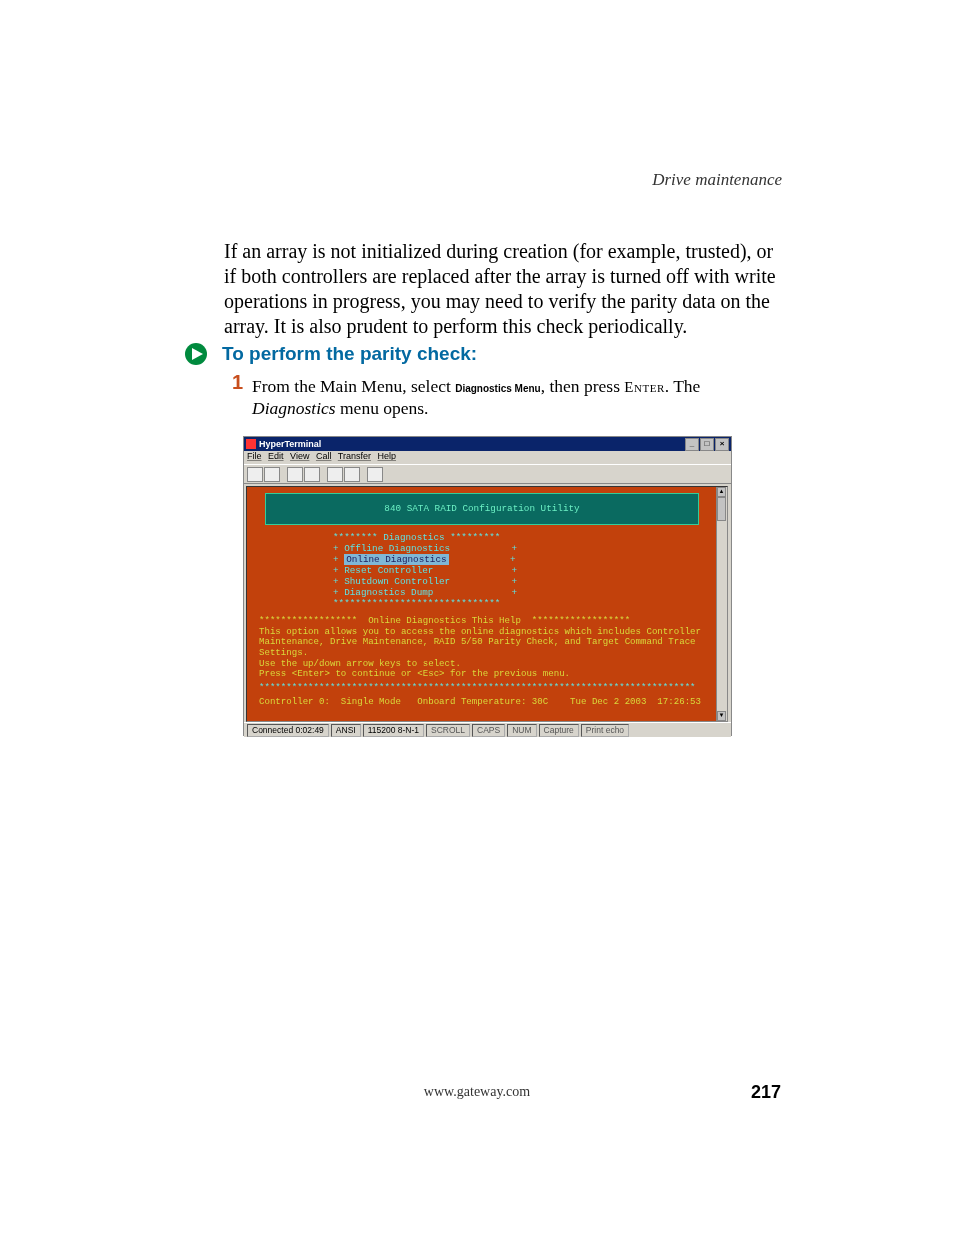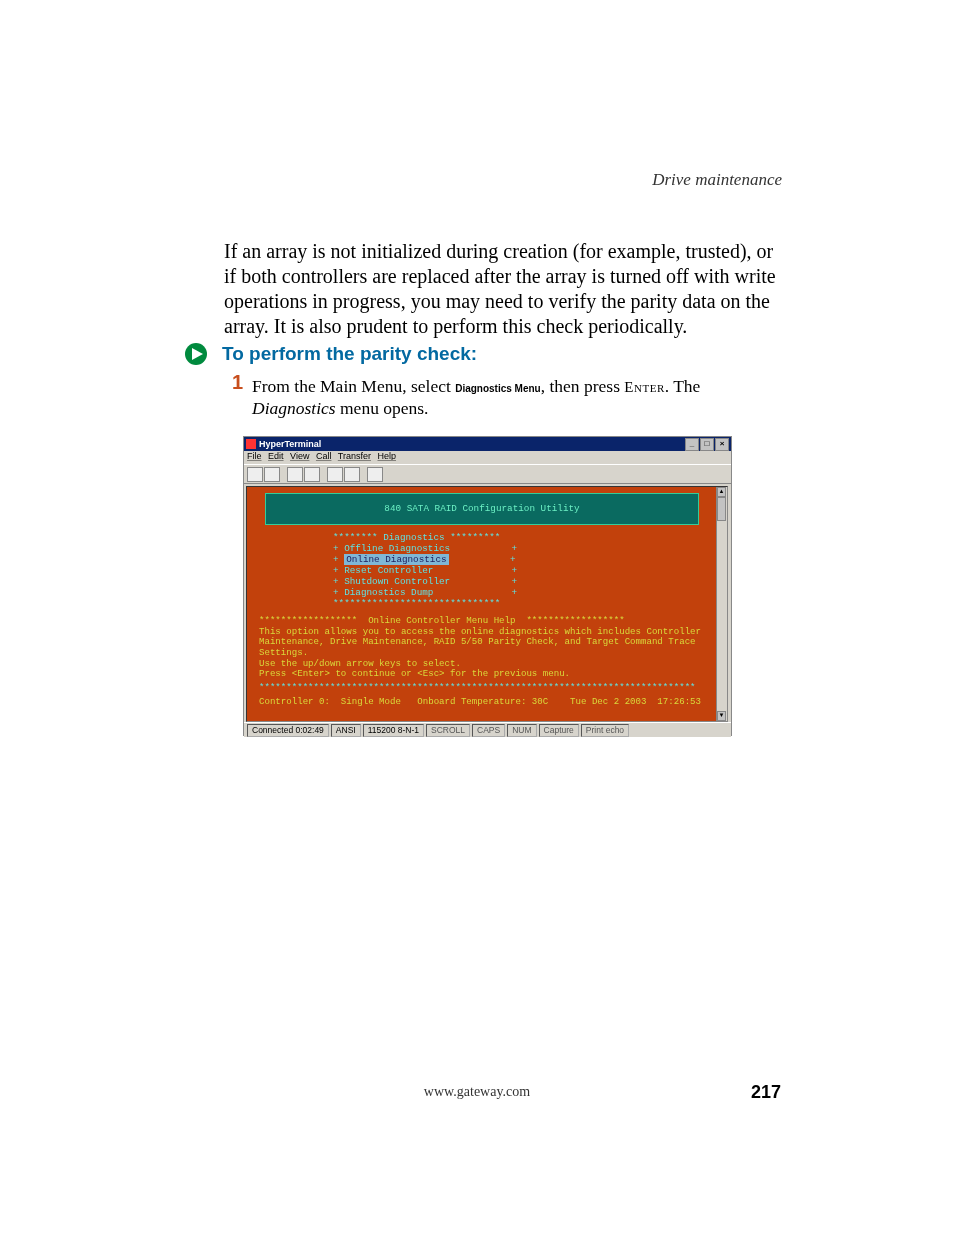--- a/index.html
+++ b/index.html
@@ -293,21 +293,21 @@
     <div class="term-wrap">
       <div class="term">
         <div class="banner">840 SATA RAID Configuration Utility</div>
         <div class="menu-block"><span class="cyan">******** Diagnostics *********</span>
 <span class="cyan">+ Offline Diagnostics           +</span>
 <span class="cyan">+ </span><span class="sel">Online Diagnostics</span><span class="cyan">           +</span>
 <span class="cyan">+ Reset Controller              +</span>
 <span class="cyan">+ Shutdown Controller           +</span>
 <span class="cyan">+ Diagnostics Dump              +</span>
 <span class="cyan">******************************</span></div>
-        <div class="help"><span>******************  Online Controller Menu Help  ******************</span>
+        <div class="help"><span>******************  Online Diagnostics This Help  ******************</span>
 <span>This option allows you to access the online diagnostics which includes Controller Maintenance, Drive Maintenance, RAID 5/50 Parity Check, and Target Command Trace Settings.
 Use the up/down arrow keys to select.
 Press &lt;Enter&gt; to continue or &lt;Esc&gt; for the previous menu.</span></div>
         <div class="divider-stars">********************************************************************************</div>
         <div class="statusline">Controller 0:  Single Mode   Onboard Temperature: 30C    Tue Dec 2 2003  17:26:53</div>
       </div>
       <div class="scrollbar">
         <div class="up">▲</div>
         <div class="thumb"></div>
         <div class="down">▼</div>

